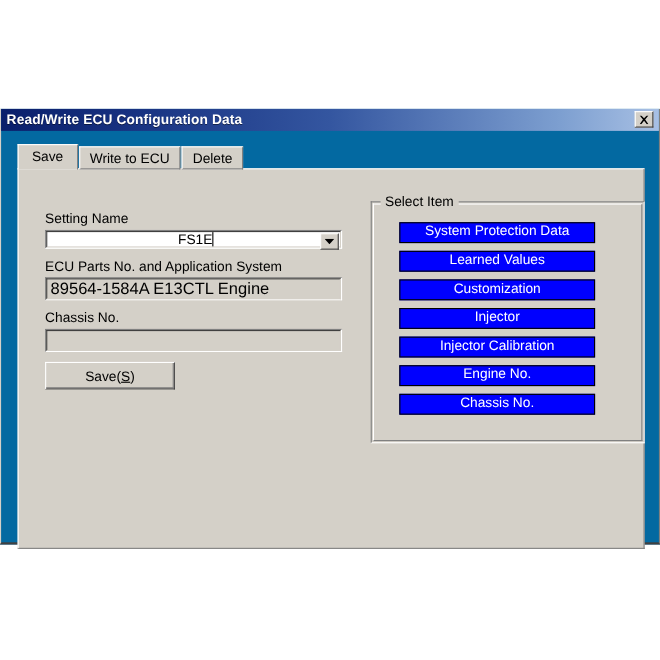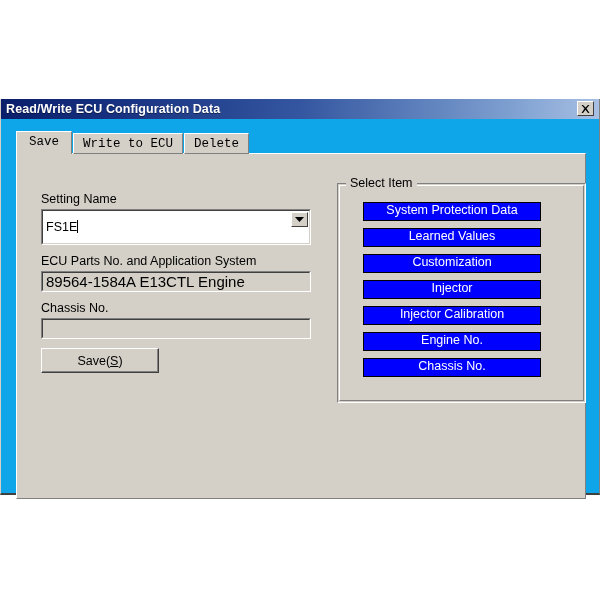--- a/index.html
+++ b/index.html
@@ -15,21 +15,21 @@
     position: relative;
   }
 
   
   #dialog {
     position: absolute;
     left: 0px;
     top: 99px;
     width: 600px;
     height: 396px;
-    background: #0ea5e9;
+    background: #0369a1;
     box-sizing: border-box;
     border-left: 1px solid #d4d0c8;
     border-right: 1px solid #808080;
     border-bottom: 2px solid #404040;
   }
 
   
   #titlebar {
     position: relative;
     height: 20px;
@@ -84,21 +84,20 @@
     border-right: 1px solid #808080;
     display: flex;
     align-items: center;
     justify-content: center;
     padding: 0 9px;
     font-size: 12.5px;
     color: #000000;
     cursor: pointer;
     position: relative;
     margin-right: 1px;
-    font-family: Liberation Mono, monospace;
   }
   .tab.selected {
     height: 23px;
     border-bottom: none;
     z-index: 6;
     padding: 0 12px 2px 12px;
   }
   .tab.inactive {
     border-bottom: 1px solid #808080;
     margin-bottom: 0px;
@@ -131,31 +130,32 @@
   .field-label {
     font-size: 12.5px;
     color: #000000;
     margin-bottom: 3px;
     white-space: nowrap;
   }
   
   .combo {
     position: relative;
     width: 270px;
-    height: 36px;
+    height: 17px;
     box-sizing: border-box;
     background: #ffffff;
     border-top: 1px solid #808080;
     border-left: 1px solid #808080;
     border-right: 1px solid #ffffff;
     border-bottom: 1px solid #ffffff;
     margin-bottom: 9px;
     display: flex;
     align-items: center;
     cursor: text;
+    justify-content: center;
   }
   .combo-inner {
     position: absolute;
     left: 0; top: 0; right: 0; bottom: 0;
     border: 1px solid #404040;
     border-right-color: #d4d0c8;
     border-bottom-color: #d4d0c8;
     pointer-events: none;
   }
   .combo-value {

